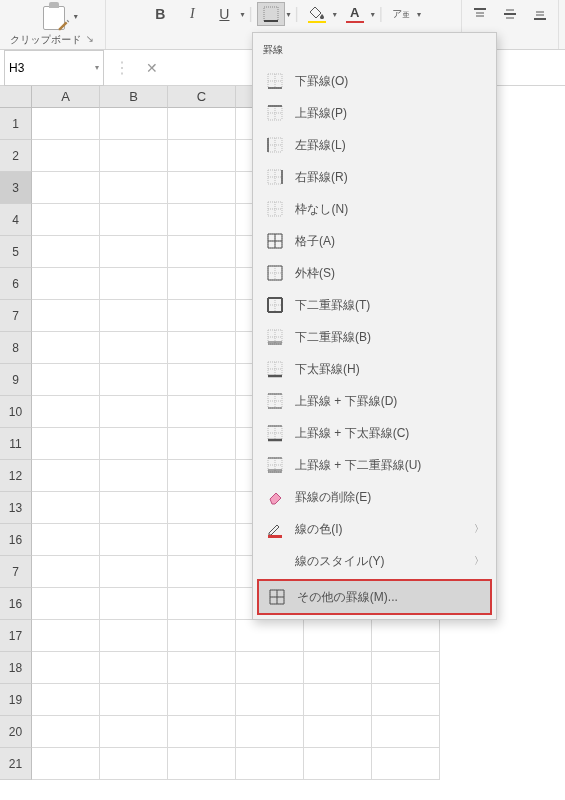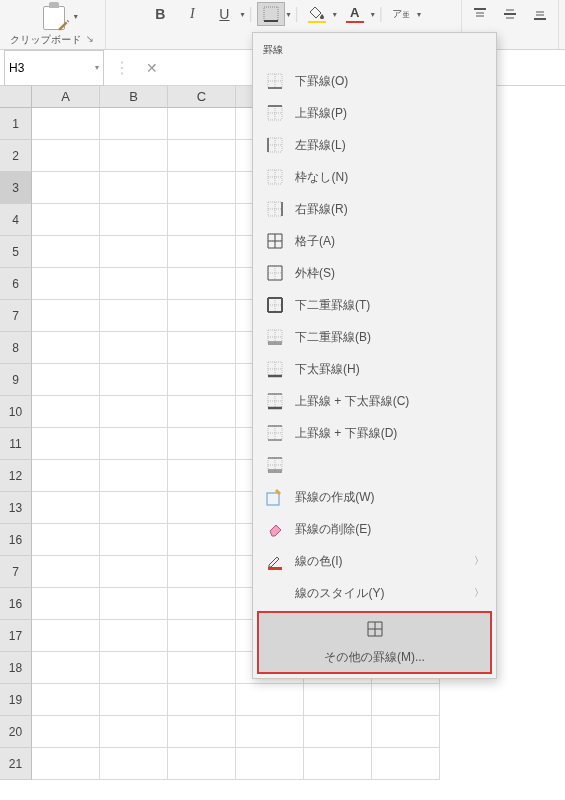--- a/index.html
+++ b/index.html
@@ -28,21 +28,21 @@
 .row { display: flex; height: 32px; }
 .rowhdr { width: 32px; background: #e6e6e6; border-right: 1px solid #bfbfbf; border-bottom: 1px solid #d0d0d0; display: flex; align-items: center; justify-content: center; font-size: 12px; color: #444; }
 .rowhdr.sel { background: #cfcfcf; }
 .cell { width: 68px; border-right: 1px solid #d9d9d9; border-bottom: 1px solid #d9d9d9; }
 
 .menu { position: absolute; left: 252px; top: 32px; width: 245px; background: #f2f2f2; border: 1px solid #c8c8c8; box-shadow: 2px 4px 10px rgba(0,0,0,0.2); padding-bottom: 4px; }
 .menu-header { font-size: 10px; font-weight: normal; padding: 10px 10px 8px; color: #444; }
 .menu-item { display: flex; align-items: center; gap: 10px; padding: 6px 12px; font-size: 12px; color: #505050; cursor: pointer; }
 .menu-item .ic { width: 20px; height: 20px; flex-shrink: 0; }
 .menu-item .chev { margin-left: auto; font-size: 10px; color: #666; }
-.menu-item.highlight { border: 2px solid #d43a3a; background: #d6d6d6; margin: 2px 4px 0; padding: 6px 8px; flex-direction: column; }
+.menu-item.highlight { border: 2px solid #d43a3a; background: #d6d6d6; margin: 2px 4px 0; padding: 6px 8px; }
 
 .paste-ic { width: 26px; height: 30px; position: relative; }
 .paste-ic .board { position: absolute; inset: 4px 2px 0 2px; border: 1px solid #a8a8a8; background: #fff; border-radius: 2px; }
 .paste-ic .clip { position: absolute; top: 0; left: 8px; width: 10px; height: 6px; background: #b8b8b8; border-radius: 2px 2px 0 0; }
 .paste-ic .brush { position: absolute; right: -4px; bottom: -2px; width: 14px; height: 14px; }
 
 .underline-bar { width: 18px; height: 2px; margin-top: 1px; }
 
 svg { display: block; }
 </style>
@@ -394,37 +394,37 @@
       </div>
       <div class="menu-item">
         <span class="ic">
           <svg viewBox="0 0 20 20" width="20" height="20">
             <line x1="3" y1="3" x2="17" y2="3" stroke="#bbb" stroke-dasharray="1 1"></line>
             <line x1="3" y1="17" x2="17" y2="17" stroke="#bbb" stroke-dasharray="1 1"></line>
             <line x1="3" y1="3" x2="3" y2="17" stroke="#bbb" stroke-dasharray="1 1"></line>
             <line x1="17" y1="3" x2="17" y2="17" stroke="#bbb" stroke-dasharray="1 1"></line>
             <line x1="3" y1="10" x2="17" y2="10" stroke="#bbb" stroke-dasharray="1 1"></line>
             <line x1="10" y1="3" x2="10" y2="17" stroke="#bbb" stroke-dasharray="1 1"></line>
+            <line x1="17" y1="3" x2="17" y2="17" stroke="#555" stroke-width="1.5"></line>
+          </svg>
+        </span>
+        <span>右罫線(R)</span>
+      </div>
+      <div class="menu-item">
+        <span class="ic">
+          <svg viewBox="0 0 20 20" width="20" height="20">
+            <line x1="3" y1="3" x2="17" y2="3" stroke="#bbb" stroke-dasharray="1 1"></line>
+            <line x1="3" y1="17" x2="17" y2="17" stroke="#bbb" stroke-dasharray="1 1"></line>
+            <line x1="3" y1="3" x2="3" y2="17" stroke="#bbb" stroke-dasharray="1 1"></line>
+            <line x1="17" y1="3" x2="17" y2="17" stroke="#bbb" stroke-dasharray="1 1"></line>
+            <line x1="3" y1="10" x2="17" y2="10" stroke="#bbb" stroke-dasharray="1 1"></line>
+            <line x1="10" y1="3" x2="10" y2="17" stroke="#bbb" stroke-dasharray="1 1"></line>
           </svg>
         </span>
         <span>枠なし(N)</span>
-      </div>
-      <div class="menu-item">
-        <span class="ic">
-          <svg viewBox="0 0 20 20" width="20" height="20">
-            <line x1="3" y1="3" x2="17" y2="3" stroke="#bbb" stroke-dasharray="1 1"></line>
-            <line x1="3" y1="17" x2="17" y2="17" stroke="#bbb" stroke-dasharray="1 1"></line>
-            <line x1="3" y1="3" x2="3" y2="17" stroke="#bbb" stroke-dasharray="1 1"></line>
-            <line x1="17" y1="3" x2="17" y2="17" stroke="#bbb" stroke-dasharray="1 1"></line>
-            <line x1="3" y1="10" x2="17" y2="10" stroke="#bbb" stroke-dasharray="1 1"></line>
-            <line x1="10" y1="3" x2="10" y2="17" stroke="#bbb" stroke-dasharray="1 1"></line>
-            <line x1="17" y1="3" x2="17" y2="17" stroke="#555" stroke-width="1.5"></line>
-          </svg>
-        </span>
-        <span>右罫線(R)</span>
       </div>
       <div class="menu-item">
         <span class="ic">
           <svg viewBox="0 0 20 20" width="20" height="20">
             <line x1="3" y1="3" x2="17" y2="3" stroke="#bbb" stroke-dasharray="1 1"></line>
             <line x1="3" y1="17" x2="17" y2="17" stroke="#bbb" stroke-dasharray="1 1"></line>
             <line x1="3" y1="3" x2="3" y2="17" stroke="#bbb" stroke-dasharray="1 1"></line>
             <line x1="17" y1="3" x2="17" y2="17" stroke="#bbb" stroke-dasharray="1 1"></line>
             <line x1="3" y1="10" x2="17" y2="10" stroke="#bbb" stroke-dasharray="1 1"></line>
             <line x1="10" y1="3" x2="10" y2="17" stroke="#bbb" stroke-dasharray="1 1"></line>
@@ -504,66 +504,58 @@
       <div class="menu-item">
         <span class="ic">
           <svg viewBox="0 0 20 20" width="20" height="20">
             <line x1="3" y1="3" x2="17" y2="3" stroke="#bbb" stroke-dasharray="1 1"></line>
             <line x1="3" y1="17" x2="17" y2="17" stroke="#bbb" stroke-dasharray="1 1"></line>
             <line x1="3" y1="3" x2="3" y2="17" stroke="#bbb" stroke-dasharray="1 1"></line>
             <line x1="17" y1="3" x2="17" y2="17" stroke="#bbb" stroke-dasharray="1 1"></line>
             <line x1="3" y1="10" x2="17" y2="10" stroke="#bbb" stroke-dasharray="1 1"></line>
             <line x1="10" y1="3" x2="10" y2="17" stroke="#bbb" stroke-dasharray="1 1"></line>
             <line x1="3" y1="3" x2="17" y2="3" stroke="#555" stroke-width="1"></line>
+            <line x1="3" y1="17" x2="17" y2="17" stroke="#555" stroke-width="1"></line>
+          </svg>
+        </span>
+        <span>上罫線 + 下罫線(D)</span>
+      </div>
+      <div class="menu-item">
+        <span class="ic">
+          <svg viewBox="0 0 20 20" width="20" height="20">
+            <line x1="3" y1="3" x2="17" y2="3" stroke="#bbb" stroke-dasharray="1 1"></line>
+            <line x1="3" y1="17" x2="17" y2="17" stroke="#bbb" stroke-dasharray="1 1"></line>
+            <line x1="3" y1="3" x2="3" y2="17" stroke="#bbb" stroke-dasharray="1 1"></line>
+            <line x1="17" y1="3" x2="17" y2="17" stroke="#bbb" stroke-dasharray="1 1"></line>
+            <line x1="3" y1="10" x2="17" y2="10" stroke="#bbb" stroke-dasharray="1 1"></line>
+            <line x1="10" y1="3" x2="10" y2="17" stroke="#bbb" stroke-dasharray="1 1"></line>
+            <line x1="3" y1="3" x2="17" y2="3" stroke="#555" stroke-width="1"></line>
             <line x1="3" y1="17" x2="17" y2="17" stroke="#555" stroke-width="2.5"></line>
           </svg>
         </span>
         <span>上罫線 + 下太罫線(C)</span>
-      </div>
-      <div class="menu-item">
-        <span class="ic">
-          <svg viewBox="0 0 20 20" width="20" height="20">
-            <line x1="3" y1="3" x2="17" y2="3" stroke="#bbb" stroke-dasharray="1 1"></line>
-            <line x1="3" y1="17" x2="17" y2="17" stroke="#bbb" stroke-dasharray="1 1"></line>
-            <line x1="3" y1="3" x2="3" y2="17" stroke="#bbb" stroke-dasharray="1 1"></line>
-            <line x1="17" y1="3" x2="17" y2="17" stroke="#bbb" stroke-dasharray="1 1"></line>
-            <line x1="3" y1="10" x2="17" y2="10" stroke="#bbb" stroke-dasharray="1 1"></line>
-            <line x1="10" y1="3" x2="10" y2="17" stroke="#bbb" stroke-dasharray="1 1"></line>
-            <line x1="3" y1="3" x2="17" y2="3" stroke="#555" stroke-width="1"></line>
-            <line x1="3" y1="17" x2="17" y2="17" stroke="#555" stroke-width="1"></line>
-          </svg>
-        </span>
-        <span>上罫線 + 下罫線(D)</span>
       </div>
       <div class="menu-item">
         <span class="ic">
           <svg viewBox="0 0 20 20" width="20" height="20">
             <line x1="3" y1="3" x2="17" y2="3" stroke="#bbb" stroke-dasharray="1 1"></line>
             <line x1="3" y1="17" x2="17" y2="17" stroke="#bbb" stroke-dasharray="1 1"></line>
             <line x1="3" y1="3" x2="3" y2="17" stroke="#bbb" stroke-dasharray="1 1"></line>
             <line x1="17" y1="3" x2="17" y2="17" stroke="#bbb" stroke-dasharray="1 1"></line>
             <line x1="3" y1="10" x2="17" y2="10" stroke="#bbb" stroke-dasharray="1 1"></line>
             <line x1="10" y1="3" x2="10" y2="17" stroke="#bbb" stroke-dasharray="1 1"></line>
             <line x1="3" y1="3" x2="17" y2="3" stroke="#555" stroke-width="1"></line>
             <line x1="3" y1="15" x2="17" y2="15" stroke="#555" stroke-width="1"></line>
             <line x1="3" y1="17" x2="17" y2="17" stroke="#555" stroke-width="1"></line>
           </svg>
         </span>
+        <span>上罫線 + 下二重罫線(U)</span>
       </div>
     </div>
   <div id="menu-b">
-      <div class="menu-item">
-        <span class="ic">
-          <svg viewBox="0 0 20 20" width="20" height="20">
-            <rect x="2" y="6" width="12" height="12" fill="none" stroke="#5b9bd5"></rect>
-            <path d="M12 2l4 4-2 2-4-4z" fill="#e8a33d"></path>
-          </svg>
-        </span>
-        <span>罫線の作成(W)</span>
-      </div>
       <div class="menu-item">
         <span class="ic">
           <svg viewBox="0 0 20 20" width="20" height="20">
             <path d="M5 12l6-6 5 5-6 6H7z" fill="#f4a0c0" stroke="#c05080"></path>
           </svg>
         </span>
         <span>罫線の削除(E)</span>
       </div>
       <div class="menu-item">
         <span class="ic">

